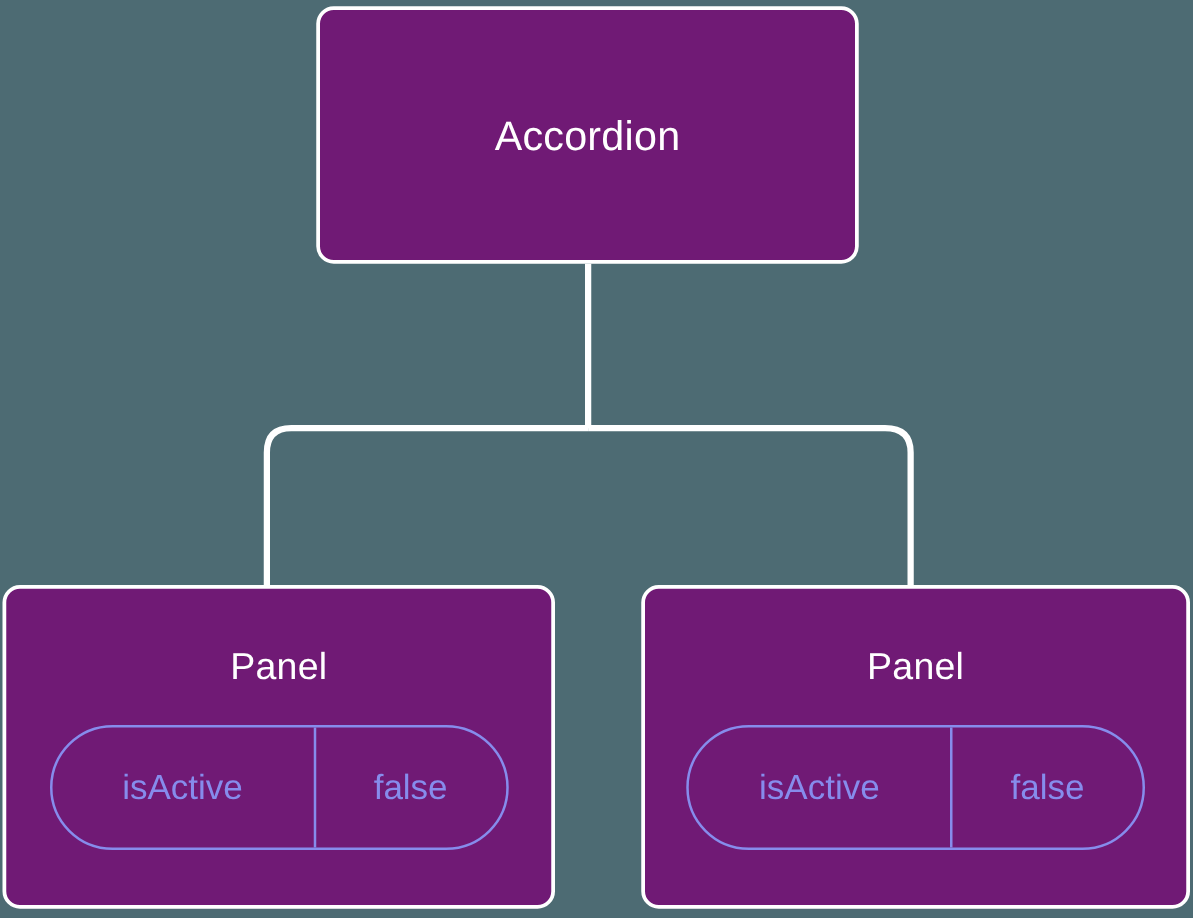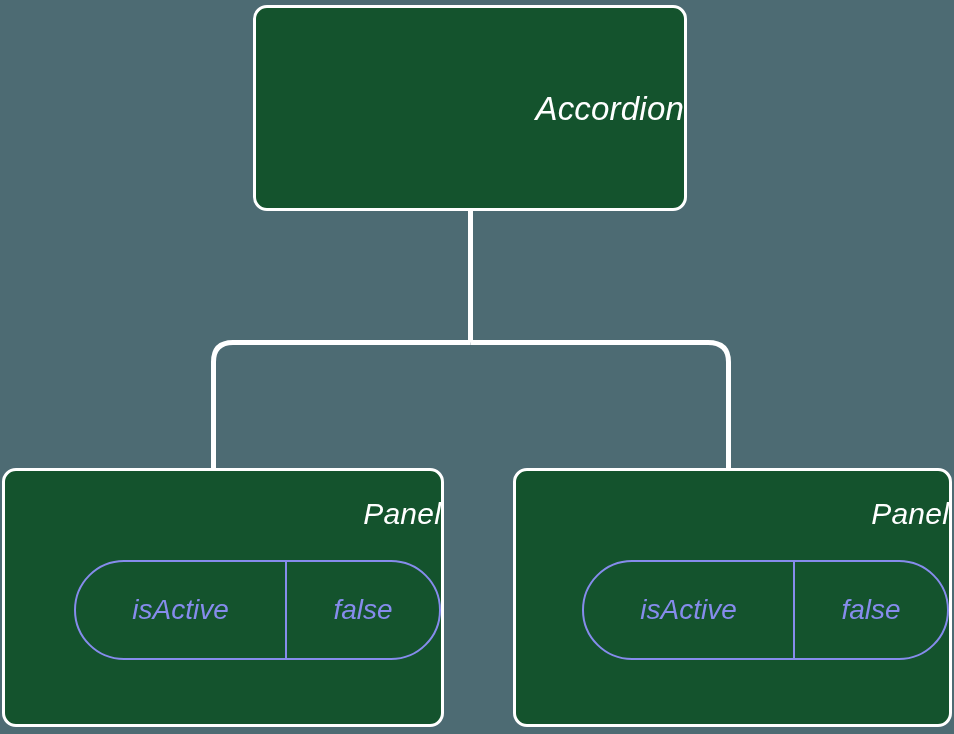--- a/index.html
+++ b/index.html
@@ -28,27 +28,26 @@
     top: 0;
     width: 954px;
     height: 734px;
     pointer-events: none;
   }
 
   
   .node {
     position: absolute;
     box-sizing: border-box;
-    background: #14532d;
+    background: #701a75;
     border: 3px solid #ffffff;
     border-radius: 14px;
     display: flex;
     flex-direction: column;
-    align-items: flex-end;
-    font-style: italic;
+    align-items: center;
   }
 
   .node-root {
     left: 253px;
     top: 5px;
     width: 434px;
     height: 206px;
     justify-content: center;
   }
 
@@ -58,21 +57,21 @@
     line-height: 1;
     letter-spacing: 0.2px;
     font-weight: 400;
     white-space: nowrap;
   }
 
   .node-panel {
     top: 468px;
     height: 259px;
     justify-content: flex-start;
-    padding-top: 28px;
+    padding-top: 48px;
   }
 
   .node-panel-left {
     left: 2px;
     width: 442px;
   }
 
   .node-panel-right {
     left: 513px;
     width: 439px;

